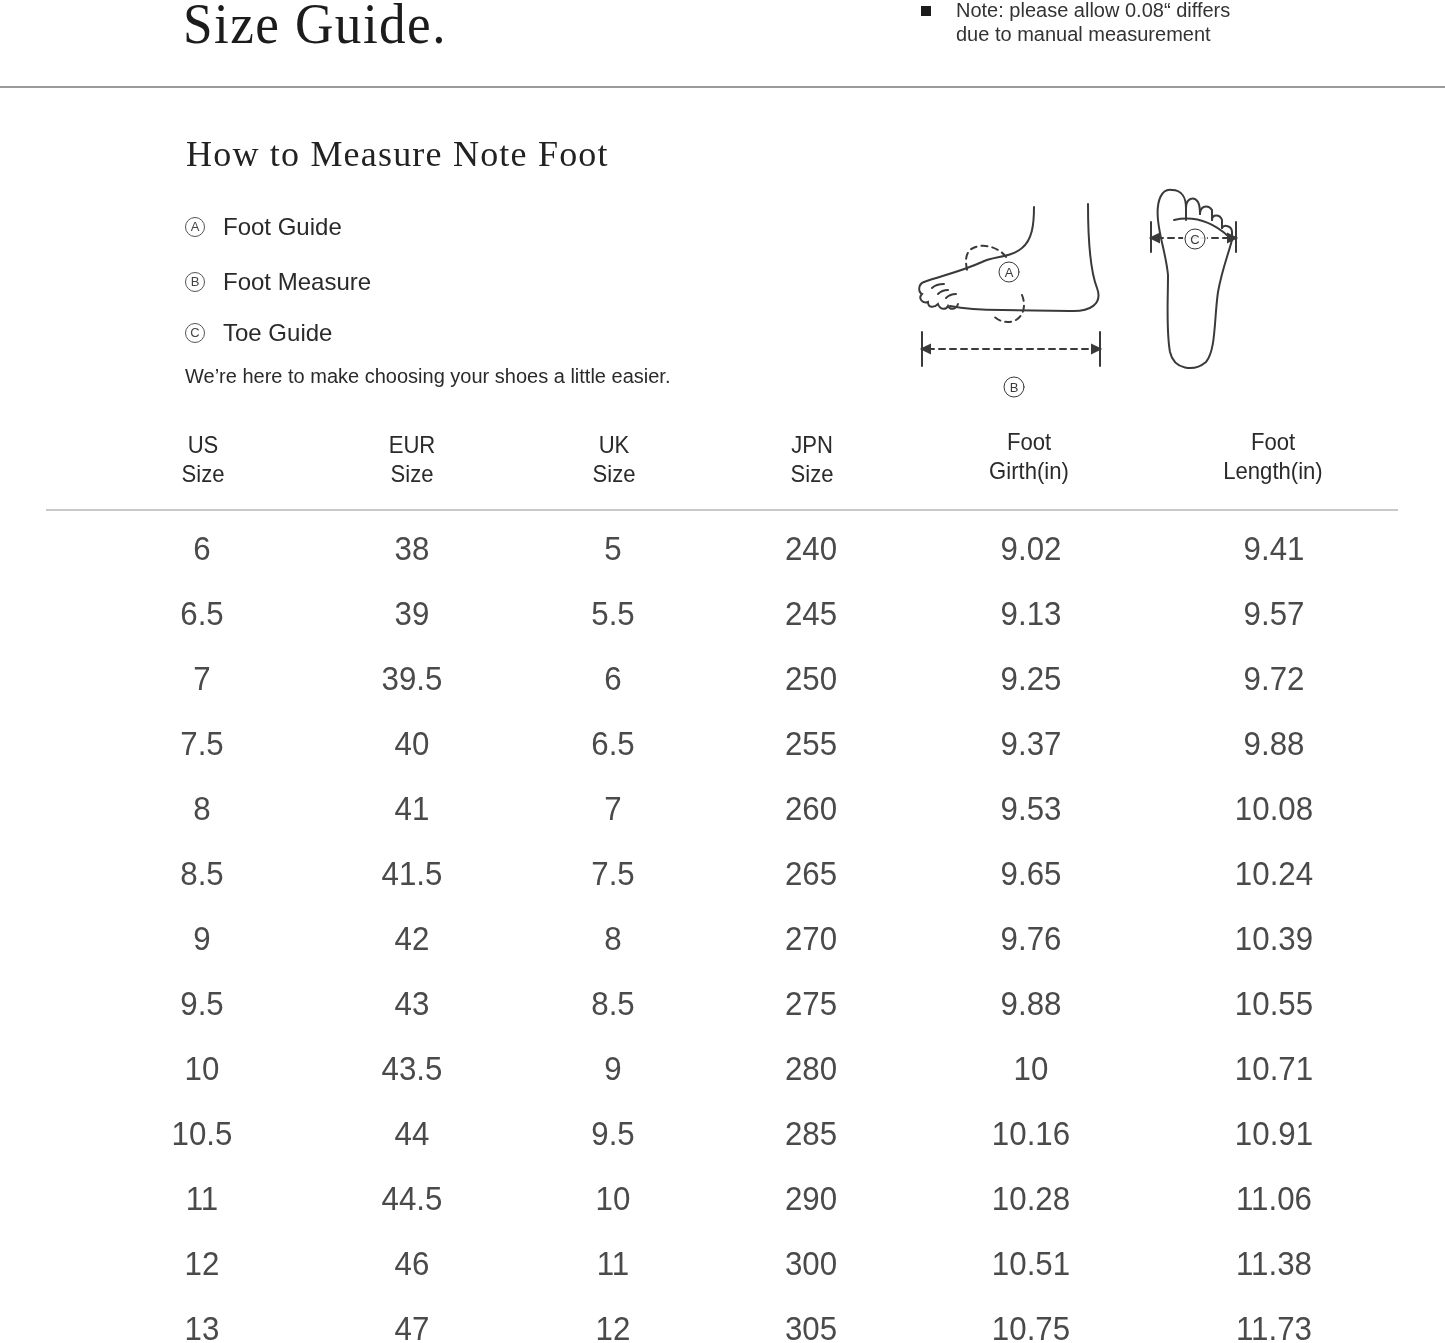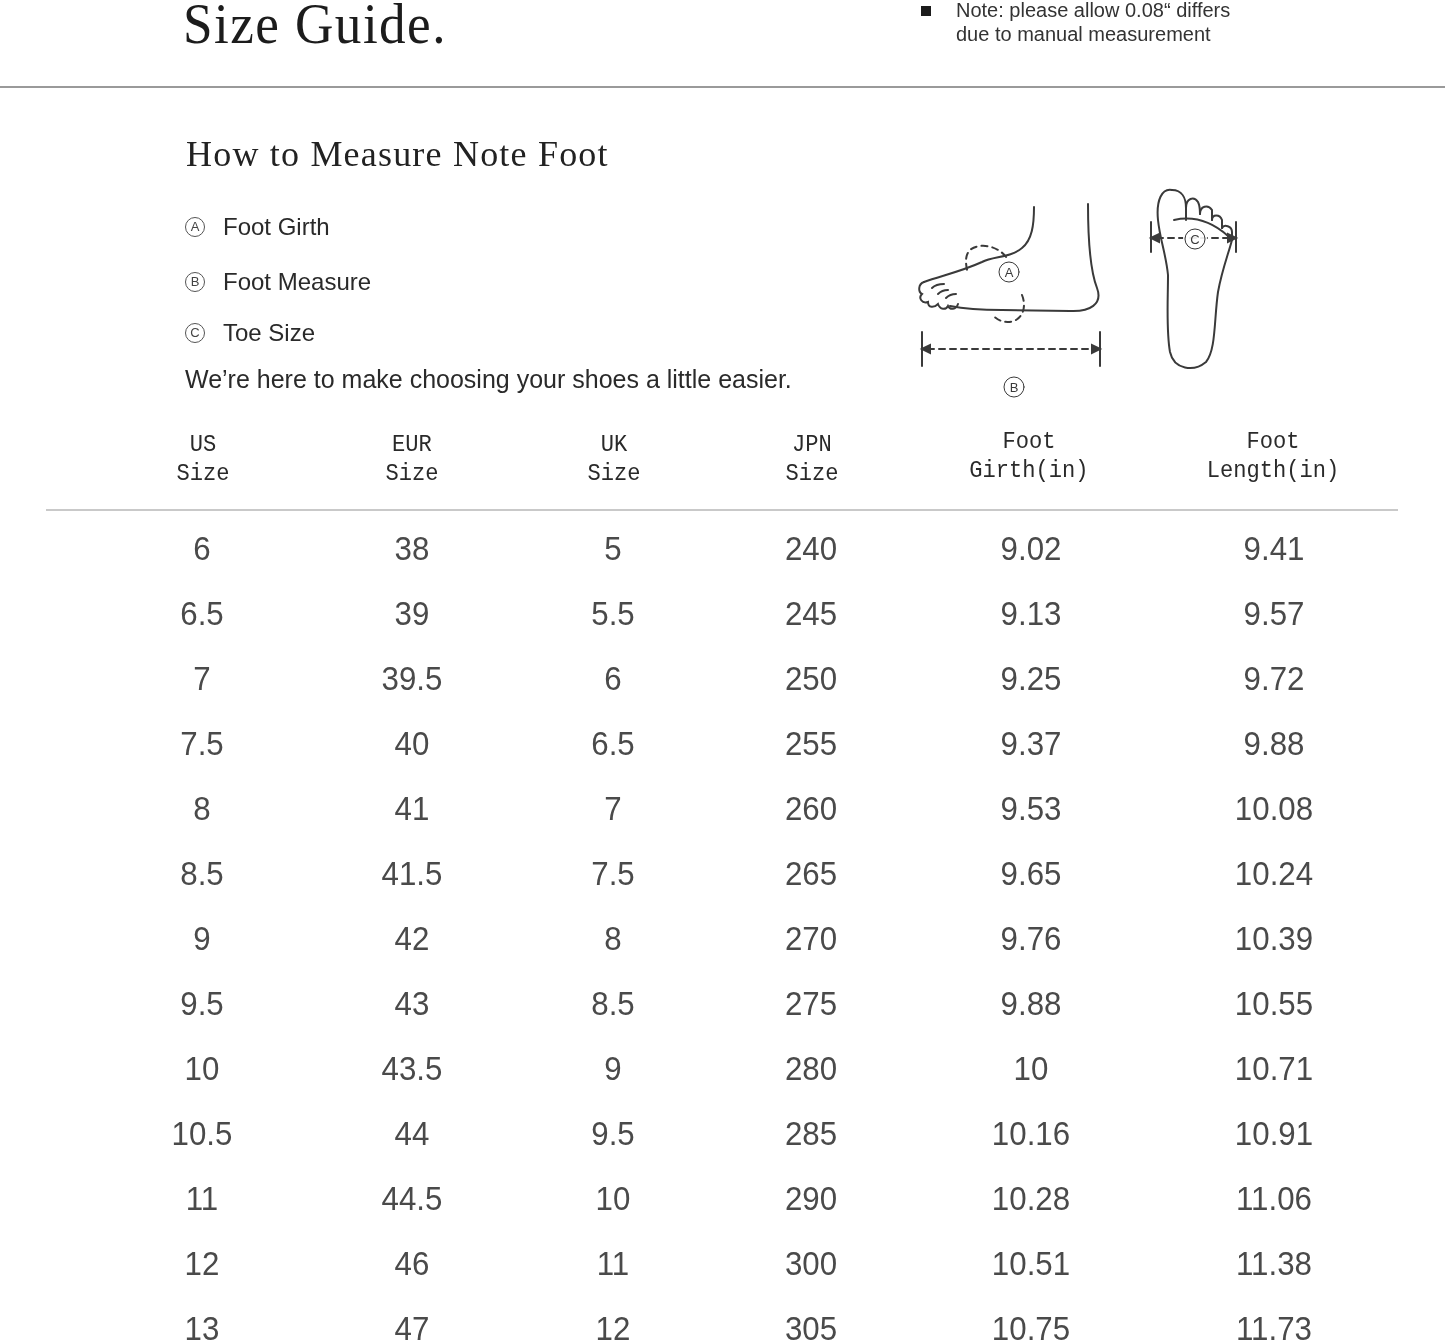--- a/index.html
+++ b/index.html
@@ -87,38 +87,37 @@
       margin-right: 18px;
     }
     .legend-label {
       font-size: 24px;
       color: #2a2a2a;
     }
     .tagline {
       position: absolute;
       left: 185px;
       top: 365px;
-      font-size: 25px;
+      font-size: 20px;
       color: #2a2a2a;
       white-space: nowrap;
     }
     .diagram {
       position: absolute;
       left: 910px;
       top: 180px;
       width: 340px;
       height: 230px;
     }
     .header-row {
       position: absolute;
       left: 0;
       top: 430px;
       width: 1246px;
       height: 70px;
-      font-family: Liberation Mono, monospace;
     }
     .col-head {
       position: absolute;
       top: 0;
       width: 200px;
       text-align: center;
       font-size: 24px;
       line-height: 29px;
       color: #2a2a2a;
       transform: scaleX(0.92);
@@ -166,29 +165,29 @@
     <div>due to manual measurement</div>
   </div>
 </div>
 
 <div class="top-rule"></div>
 
 <div class="subtitle">How to Measure Note Foot</div>
 
 <div class="legend-item" style="top:212px;">
   <span class="legend-letter">A</span>
-  <span class="legend-label">Foot Girth</span>
+  <span class="legend-label">Foot Guide</span>
 </div>
 <div class="legend-item" style="top:267px;">
   <span class="legend-letter">B</span>
   <span class="legend-label">Foot Measure</span>
 </div>
 <div class="legend-item" style="top:318px;">
   <span class="legend-letter">C</span>
-  <span class="legend-label">Toe Size</span>
+  <span class="legend-label">Toe Guide</span>
 </div>
 
 <div class="tagline">We’re here to make choosing your shoes a little easier.</div>
 
 <svg class="diagram" viewBox="0 0 340 230" xmlns="http://www.w3.org/2000/svg">
   <g fill="none" stroke="#3a3a3a" stroke-width="2" stroke-linecap="round">
 
     <path d="M124 27 C124 45 122 60 112 68 C100 78 84 76 72 82 C50 92 30 96 14 102"></path>
 
     <path d="M178 24 C178 60 180 90 187 108 C193 124 180 132 160 131 L92 130 C70 130 50 128 40 126"></path>

